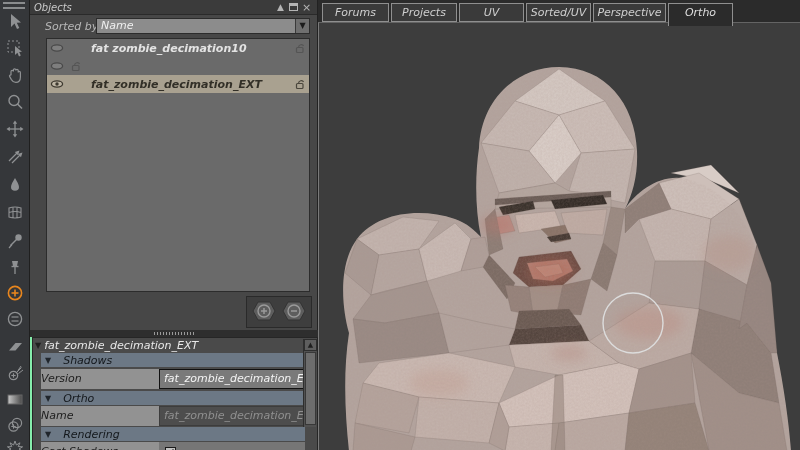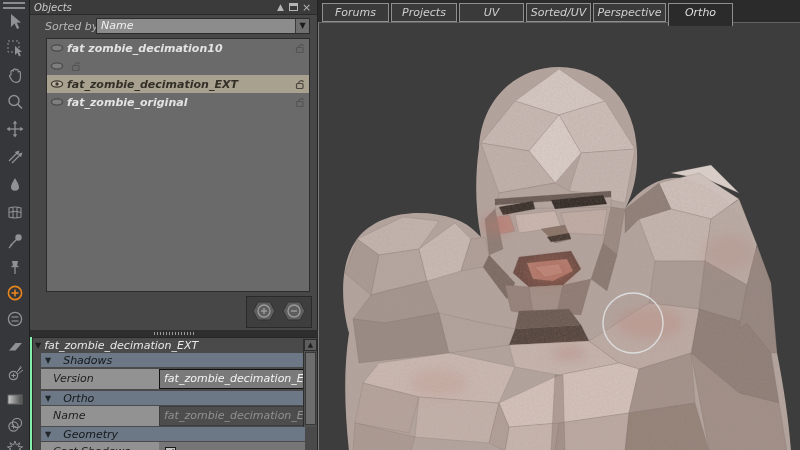--- a/index.html
+++ b/index.html
@@ -35,21 +35,21 @@
     padding-left:4px; }
   #sort-select .dd-btn { position:absolute; right:0; top:0; width:14px; height:14px;
     background:#6f6f6f; border-left:1px solid #3a3a3a; color:#1c1c1c; font-size:8px;
     text-align:center; line-height:14px; }
   #obj-list { position:absolute; left:16px; top:38px; width:264px; height:254px;
     background:#6a6a6a; border:1px solid #2c2c2c; }
   .obj-row { position:relative; height:18px; display:flex; align-items:center;
     font-weight:bold; color:#e3e3e3; }
   .obj-row.sel { background:#a9a190; color:#322f27; }
   .obj-row .eye { width:20px; display:flex; justify-content:center; }
-  .obj-row .nm { flex:1; white-space:nowrap; overflow:hidden; }
+  .obj-row .nm { flex:1; white-space:nowrap; overflow:hidden;margin-left:24px; }
   .obj-row .lock { width:18px; display:flex; justify-content:center; }
   #hex-box { position:absolute; left:216px; top:296px; width:66px; height:32px;
     background:#3e3e3e; border:1px solid #2a2a2a; display:flex; gap:4px;
     align-items:center; justify-content:center; }
 
   
   #divider { left:30px; top:330px; width:288px; height:7px; background:#2e2e2e; }
   #divider .dots { position:absolute; left:124px; top:2px; width:40px; height:3px;
     background:repeating-linear-gradient(90deg,#9a9a9a 0 1px,transparent 1px 3px); }
 
@@ -57,21 +57,21 @@
   #props-panel { left:32px; top:337px; width:286px; height:113px; background:#4a4a4a;
     border:1px solid #262626; border-bottom:none; }
   #props-title { position:absolute; left:0; top:0; width:100%; height:15px;
     background:#4a4a4a; color:#e8e8e8; display:flex; align-items:center; }
   #props-title .tri { color:#1f1f1f; font-size:8px; margin:0 3px 0 2px; }
   .sec-hdr { position:absolute; left:8px; width:264px; height:14px; background:#6c7885;
     color:#14181c; display:flex; align-items:center; }
   .sec-hdr .tri { font-size:8px; color:#20262c; margin:0 12px 0 4px; }
   .fld-row { position:absolute; left:8px; width:264px; height:20px; display:flex; }
   .fld-lbl { width:118px; background:#929292; color:#1d1d1d; line-height:20px;
-    padding-left:12px; }
+    padding-left:0; }
   .fld-val { flex:1; line-height:18px; padding-left:4px; white-space:nowrap;
     overflow:hidden; }
   .fld-val.live { background:#7a7a7a; border:1px solid #111; color:#f4f4f4; }
   .fld-val.dim  { background:#4d4d4d; border:1px solid #3c3c3c; color:#909090; }
   .fld-val.chk  { background:#767676; display:flex; align-items:center; }
   .checkbox { width:11px; height:11px; background:#c2c2c2; border:1px solid #1a1a1a;
     margin-left:2px; display:flex; align-items:center; justify-content:center; }
   #props-scroll { position:absolute; right:1px; top:1px; width:13px; height:88px;
     background:#515151; border-left:1px solid #2e2e2e; }
   #props-scroll .up { position:absolute; top:0; left:0; width:13px; height:12px;
@@ -268,34 +268,20 @@
             </svg>
           </span>
         <span class="nm">fat_zombie_decimation_EXT</span>
         <span class="lock">
           <svg width="12" height="12">
               <rect x="2.5" y="5.5" width="6.5" height="5" rx="1" fill="none" stroke="#4a463c" stroke-width="1.2"></rect>
               <path d="M4.5 5.5 C4.5 2.5 8.5 1.6 9.5 4" fill="none" stroke="#4a463c" stroke-width="1.2"></path>
             </svg>
           </span>
       </div>
-      <div class="obj-row">
-        <span class="eye">
-          <svg width="14" height="10">
-              <ellipse cx="7" cy="5" rx="5.6" ry="3.1" fill="#7e7e7e" stroke="#4a4a4a" stroke-width="1.3"></ellipse>
-            </svg>
-          </span>
-        <span class="nm">fat_zombie_original</span>
-        <span class="lock">
-          <svg width="12" height="12">
-              <rect x="2.5" y="5.5" width="6.5" height="5" rx="1" fill="none" stroke="#555" stroke-width="1.2"></rect>
-              <path d="M4.5 5.5 C4.5 2.5 8.5 1.6 9.5 4" fill="none" stroke="#555" stroke-width="1.2"></path>
-            </svg>
-          </span>
-      </div>
     </div>
     <div id="hex-box">
       <span>
         <svg width="26" height="24">
             <polygon points="7,3 19,3 24,12 19,21 7,21 2,12" fill="#5d5d5d" stroke="#333"></polygon>
             <circle cx="13" cy="12" r="6" fill="none" stroke="#9a9a9a" stroke-width="1.4"></circle>
             <line x1="13" y1="9" x2="13" y2="15" stroke="#9a9a9a" stroke-width="1.5"></line>
             <line x1="10" y1="12" x2="16" y2="12" stroke="#9a9a9a" stroke-width="1.5"></line>
           </svg></span>
       <span>
@@ -327,21 +313,21 @@
     <div class="sec-hdr" style="top:53px">
       <span class="tri">▼</span>
       <span>Ortho</span>
     </div>
     <div class="fld-row" style="top:68px">
       <div class="fld-lbl">Name</div>
       <div class="fld-val dim">fat_zombie_decimation_EXT</div>
     </div>
     <div class="sec-hdr" style="top:89px">
       <span class="tri">▼</span>
-      <span>Geometry</span>
+      <span>Rendering</span>
     </div>
     <div class="fld-row" style="top:104px">
       <div class="fld-lbl">Cast Shadows</div>
       <div class="fld-val chk">
         <span class="checkbox">
           <svg width="9" height="9">
               <polyline points="1.5,4.5 3.5,7 7.5,1.5" fill="none" stroke="#202020" stroke-width="1.6"></polyline>
             </svg>
           </span>
       </div>

